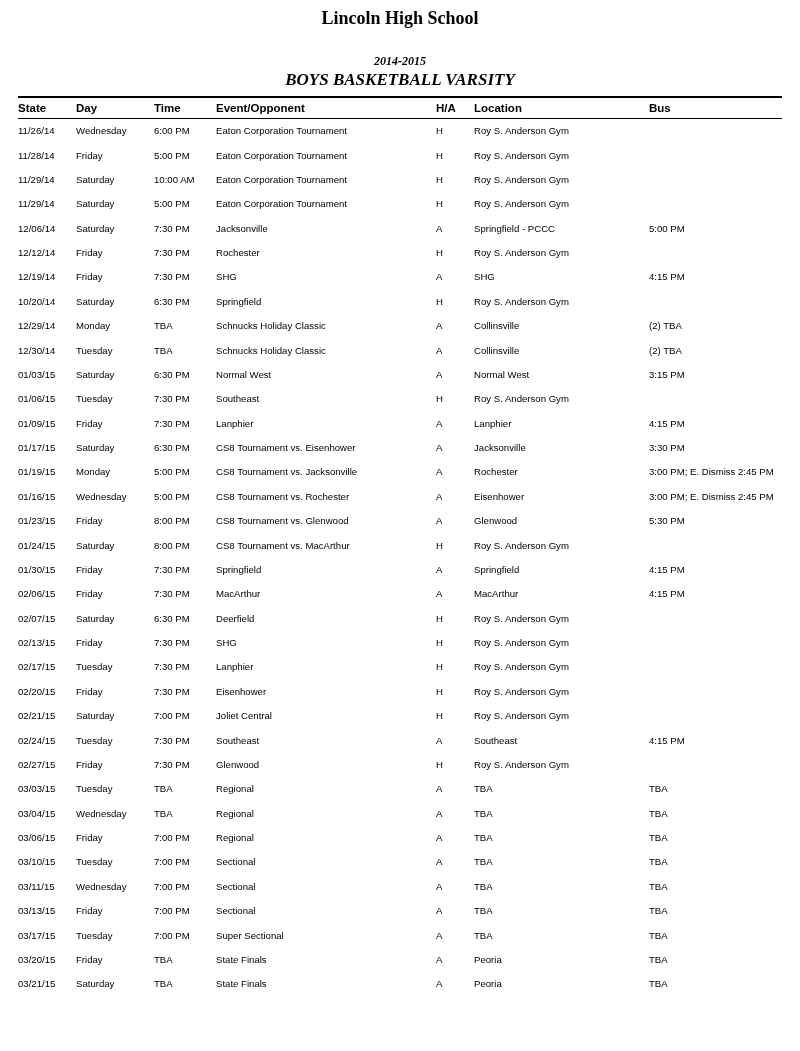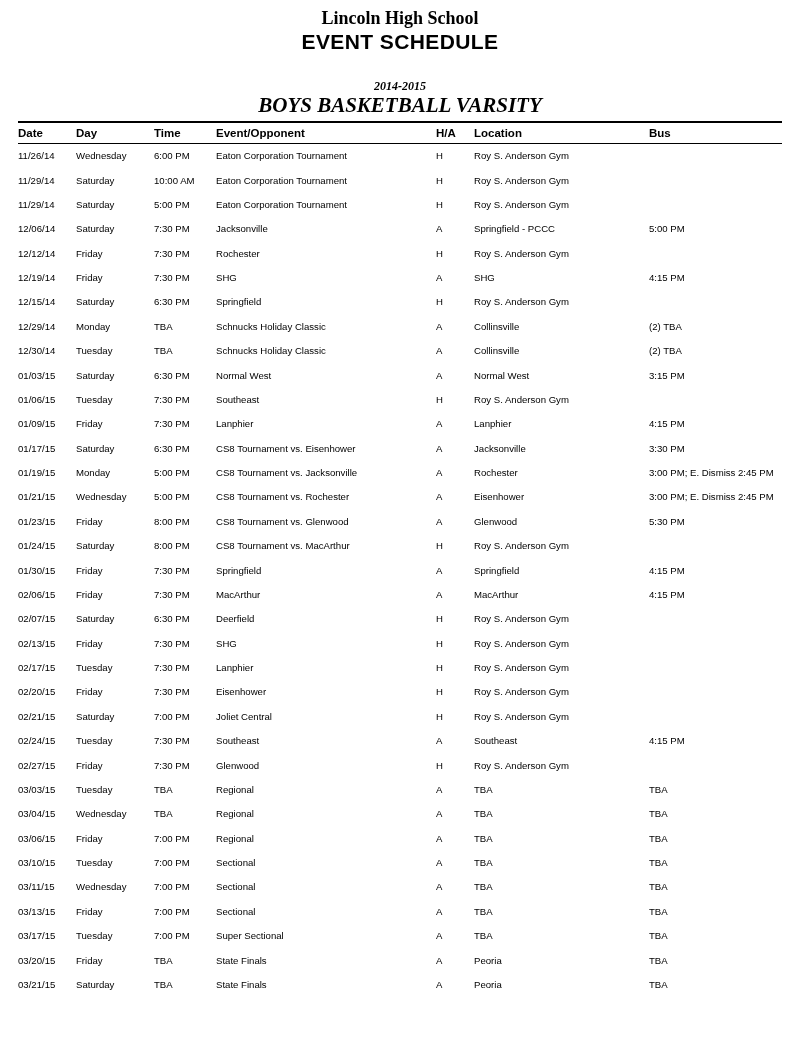--- a/index.html
+++ b/index.html
@@ -42,21 +42,21 @@
   .season-year {
     font-family: "Liberation Serif", serif;
     font-size: 12px;
     font-weight: bold;
     font-style: italic;
     line-height: 16px;
     margin-top: 24px;
   }
   .sport-title {
     font-family: "Liberation Serif", serif;
-    font-size: 21px;
+    font-size: 17px;
     font-weight: bold;
     font-style: italic;
     line-height: 20px;
     margin-top: 1px;
   }
   .rule-thick {
     border: none;
     border-top: 2.4px solid #000;
     margin: 6px 0 0 0;
   }
@@ -105,59 +105,67 @@
   td.day { }
   .thead-row th { border-bottom: none; }
 </style>
 </head>
 <body>
 
 <div class="page">
 
   <div class="header">
     <div class="school-name">Lincoln High School</div>
-    <div class="doc-title">EVENT SCHEDULE</div>
     <div class="season-year">2014-2015</div>
     <div class="sport-title">BOYS BASKETBALL VARSITY</div>
   </div>
 
   <hr class="rule-thick">
 
   <table class="schedule">
     <colgroup>
       <col class="c-date">
         <col class="c-day">
         <col class="c-time">
         <col class="c-event">
       <col class="c-ha">
         <col class="c-loc">
         <col class="c-bus">
     </colgroup>
     <thead>
       <tr class="thead-row">
-        <th class="date" style="border-bottom: 1.2px solid rgb(0, 0, 0);">Date</th>
+        <th class="date" style="border-bottom: 1.2px solid rgb(0, 0, 0);">State</th>
         <th class="day" style="border-bottom: 1.2px solid rgb(0, 0, 0);">Day</th>
         <th class="time" style="border-bottom: 1.2px solid rgb(0, 0, 0);">Time</th>
         <th class="event" style="border-bottom: 1.2px solid rgb(0, 0, 0);">Event/Opponent</th>
         <th class="ha" style="border-bottom: 1.2px solid rgb(0, 0, 0);">H/A</th>
         <th class="loc" style="border-bottom: 1.2px solid rgb(0, 0, 0);">Location</th>
         <th class="bus" style="border-bottom: 1.2px solid rgb(0, 0, 0);">Bus</th>
       </tr>
     </thead>
     <tbody>
         <tr>
           <td class="date">11/26/14</td>
           <td class="day">Wednesday</td>
           <td class="time">6:00 PM</td>
           <td class="event">Eaton Corporation Tournament</td>
           <td class="ha">H</td>
           <td class="loc">Roy S. Anderson Gym</td>
           <td class="bus"></td>
         </tr>
         <tr>
+          <td class="date">11/28/14</td>
+          <td class="day">Friday</td>
+          <td class="time">5:00 PM</td>
+          <td class="event">Eaton Corporation Tournament</td>
+          <td class="ha">H</td>
+          <td class="loc">Roy S. Anderson Gym</td>
+          <td class="bus"></td>
+        </tr>
+        <tr>
           <td class="date">11/29/14</td>
           <td class="day">Saturday</td>
           <td class="time">10:00 AM</td>
           <td class="event">Eaton Corporation Tournament</td>
           <td class="ha">H</td>
           <td class="loc">Roy S. Anderson Gym</td>
           <td class="bus"></td>
         </tr>
         <tr>
           <td class="date">11/29/14</td>
@@ -189,21 +197,21 @@
         <tr>
           <td class="date">12/19/14</td>
           <td class="day">Friday</td>
           <td class="time">7:30 PM</td>
           <td class="event">SHG</td>
           <td class="ha">A</td>
           <td class="loc">SHG</td>
           <td class="bus">4:15 PM</td>
         </tr>
         <tr>
-          <td class="date">12/15/14</td>
+          <td class="date">10/20/14</td>
           <td class="day">Saturday</td>
           <td class="time">6:30 PM</td>
           <td class="event">Springfield</td>
           <td class="ha">H</td>
           <td class="loc">Roy S. Anderson Gym</td>
           <td class="bus"></td>
         </tr>
         <tr>
           <td class="date">12/29/14</td>
           <td class="day">Monday</td>
@@ -261,21 +269,21 @@
         <tr>
           <td class="date">01/19/15</td>
           <td class="day">Monday</td>
           <td class="time">5:00 PM</td>
           <td class="event">CS8 Tournament vs. Jacksonville</td>
           <td class="ha">A</td>
           <td class="loc">Rochester</td>
           <td class="bus">3:00 PM; E. Dismiss 2:45 PM</td>
         </tr>
         <tr>
-          <td class="date">01/21/15</td>
+          <td class="date">01/16/15</td>
           <td class="day">Wednesday</td>
           <td class="time">5:00 PM</td>
           <td class="event">CS8 Tournament vs. Rochester</td>
           <td class="ha">A</td>
           <td class="loc">Eisenhower</td>
           <td class="bus">3:00 PM; E. Dismiss 2:45 PM</td>
         </tr>
         <tr>
           <td class="date">01/23/15</td>
           <td class="day">Friday</td>

